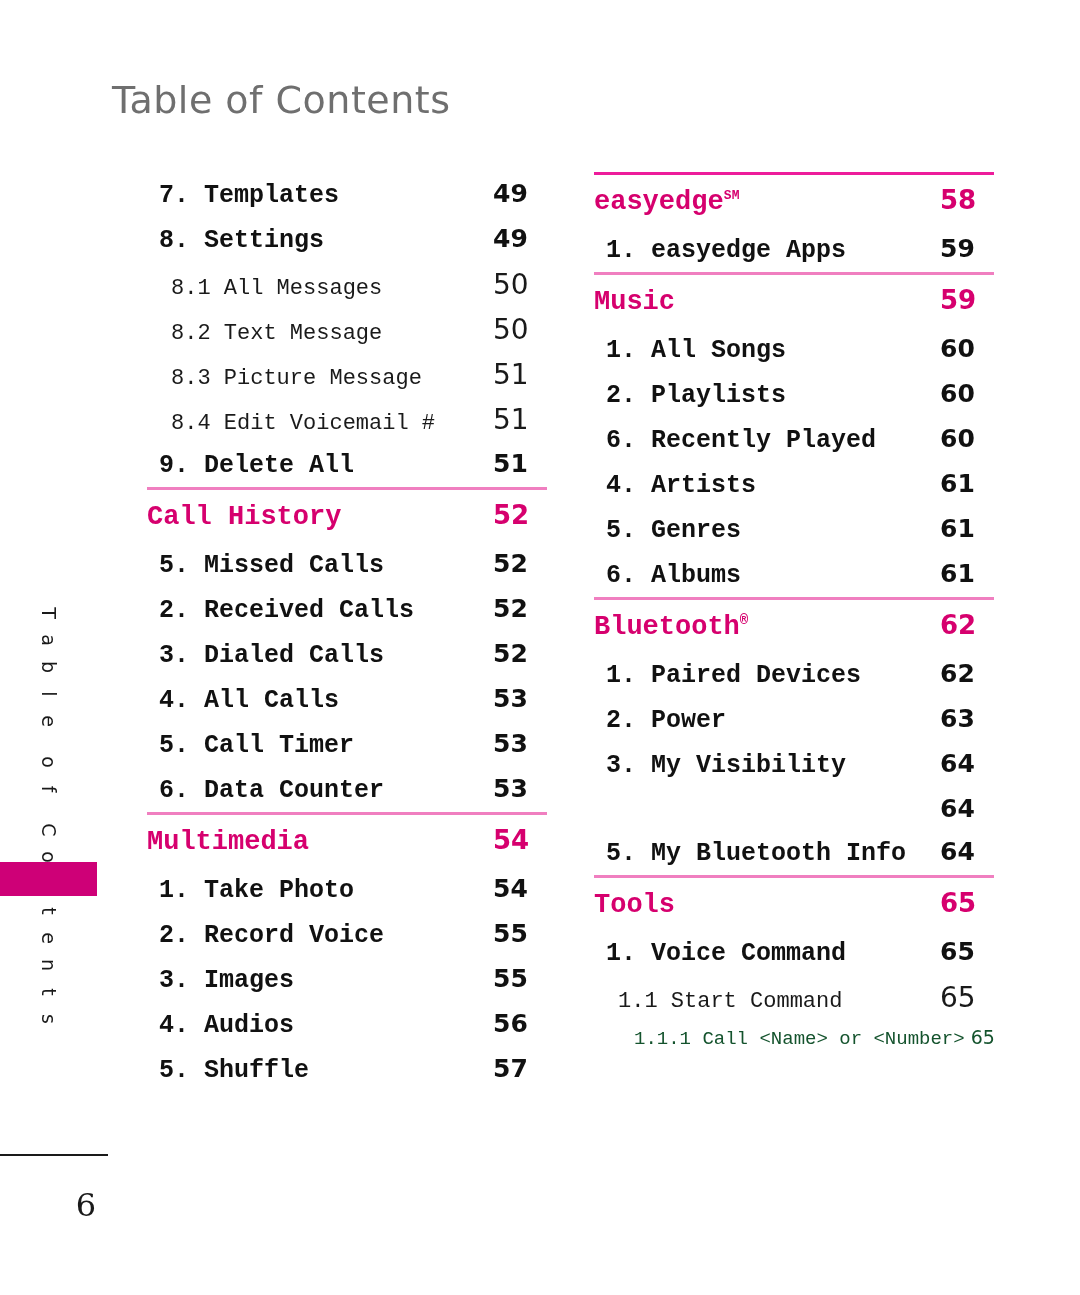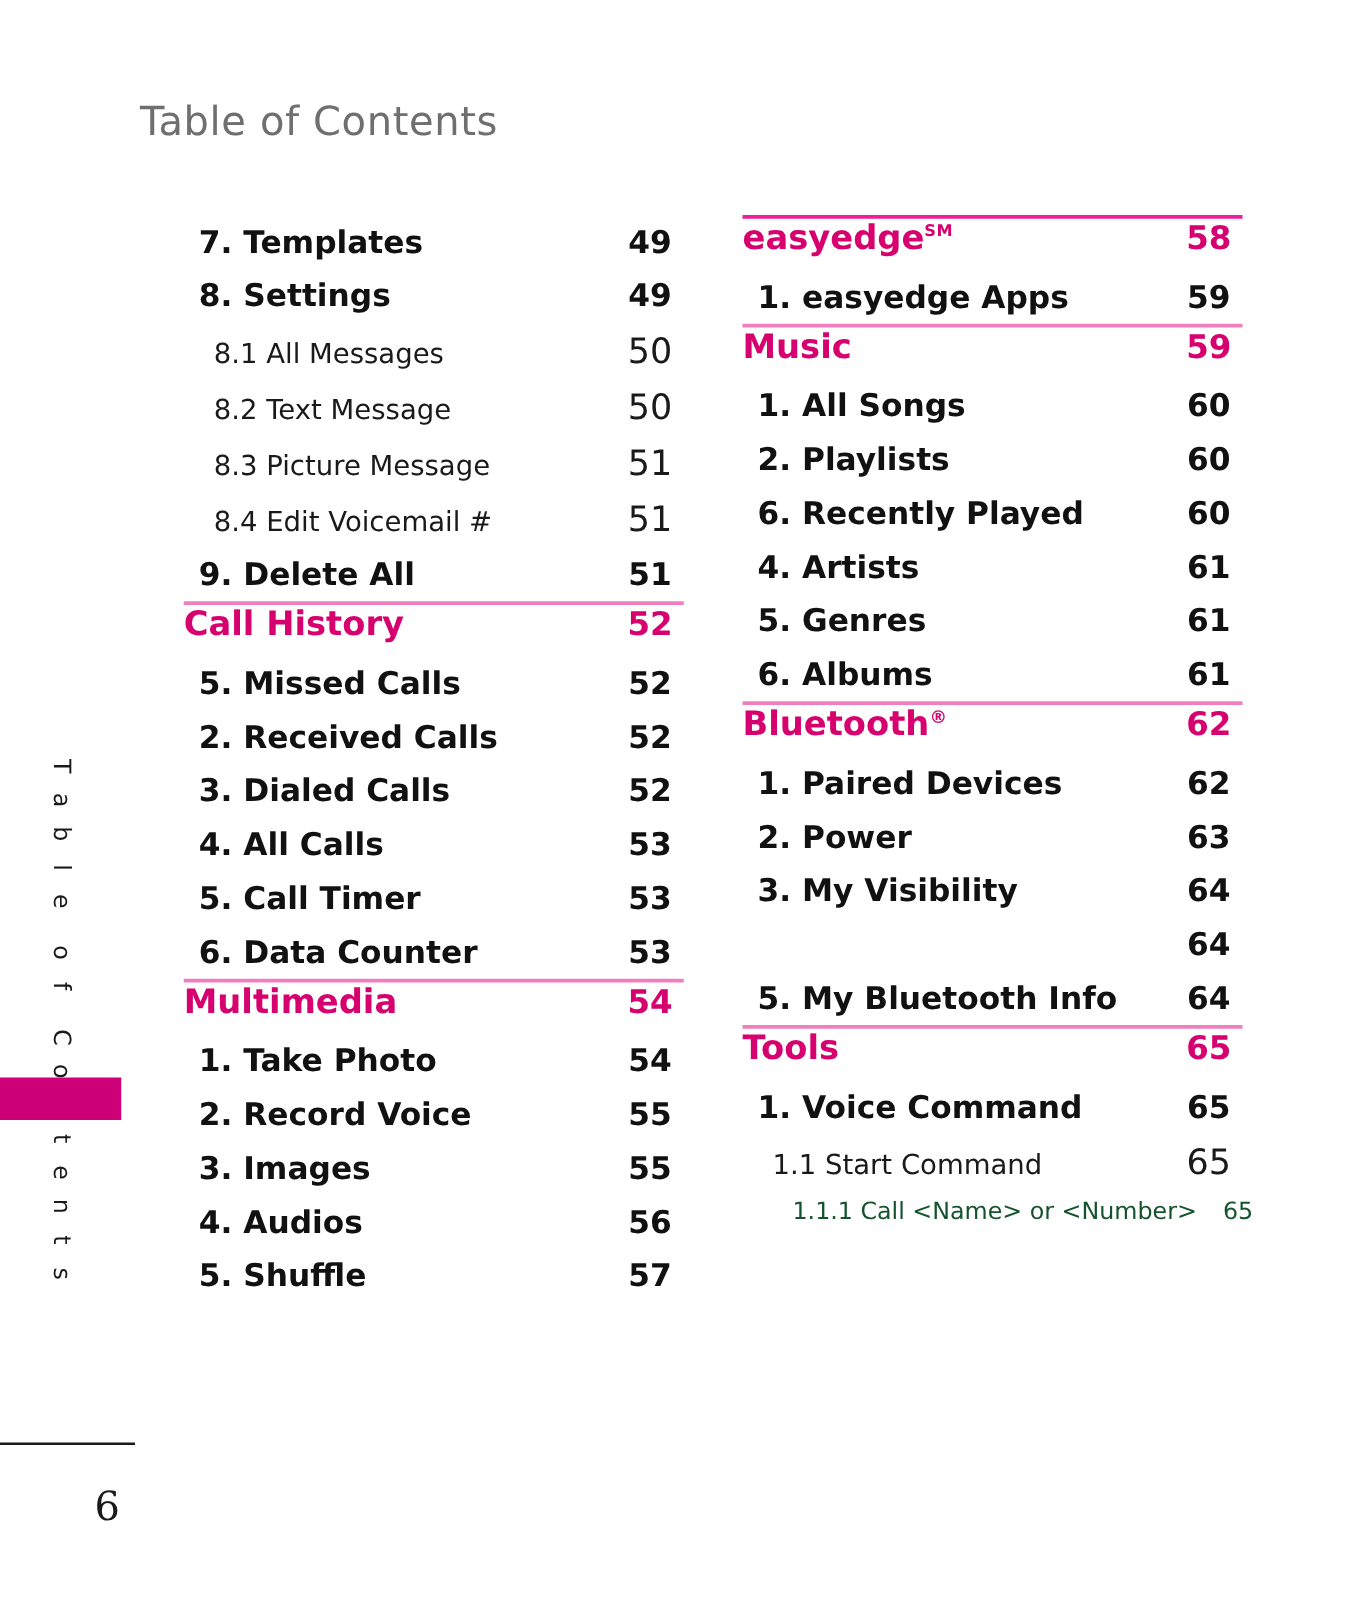--- a/index.html
+++ b/index.html
@@ -11,21 +11,21 @@
     width: 1080px; height: 1295px;
     position: relative;
     font-family: "Liberation Sans", sans-serif;
     overflow: hidden;
   }
 
   
   .page-title {
     position: absolute;
     left: 112px; top: 78px;
-    font-size: 32px;
+    font-size: 38px;
     font-weight: 400;
     color: #6f6f6f;
     letter-spacing: 0.5px;
     font-family: "DejaVu Sans", sans-serif;
     white-space: nowrap;
   }
 
   
   .side-tab-text {
     position: absolute;
@@ -77,36 +77,37 @@
   }
   .col-left  { left: 147px; }
   .col-right { left: 594px; }
 
   
   .row {
     display: flex;
     align-items: baseline;
     width: 100%;
   }
-  .row .label { flex: 0 1 auto; white-space: nowrap; }
+  .row .label { flex: 0 1 auto; white-space: nowrap; font-family: Liberation Mono, monospace; }
   .row .spacer { flex: 1 1 auto; min-width: 6px; }
-  .row .pageno { flex: 0 0 auto; text-align: center; white-space: nowrap; }
+  .row .pageno { flex: 0 0 auto; text-align: left; white-space: nowrap; }
 
   
   .sec-rule {
     height: 0;
     border-top: 3px solid #F07FC0;
     width: 100%;
   }
   .sec-rule.strong { border-top: 3px solid #ED1C9B; }
 
   .row.section {
     color: #D6006E;
     font-weight: bold;
     font-size: 27px;
+    padding-top: 10px;
     padding-bottom: 10px;
     font-family: "DejaVu Sans", sans-serif;
   }
   .row.section .pageno { width: 54px; font-size: 26px; }
 
   
   .row.lvl1 {
     font-weight: bold;
     font-size: 25px;
     color: #111111;

